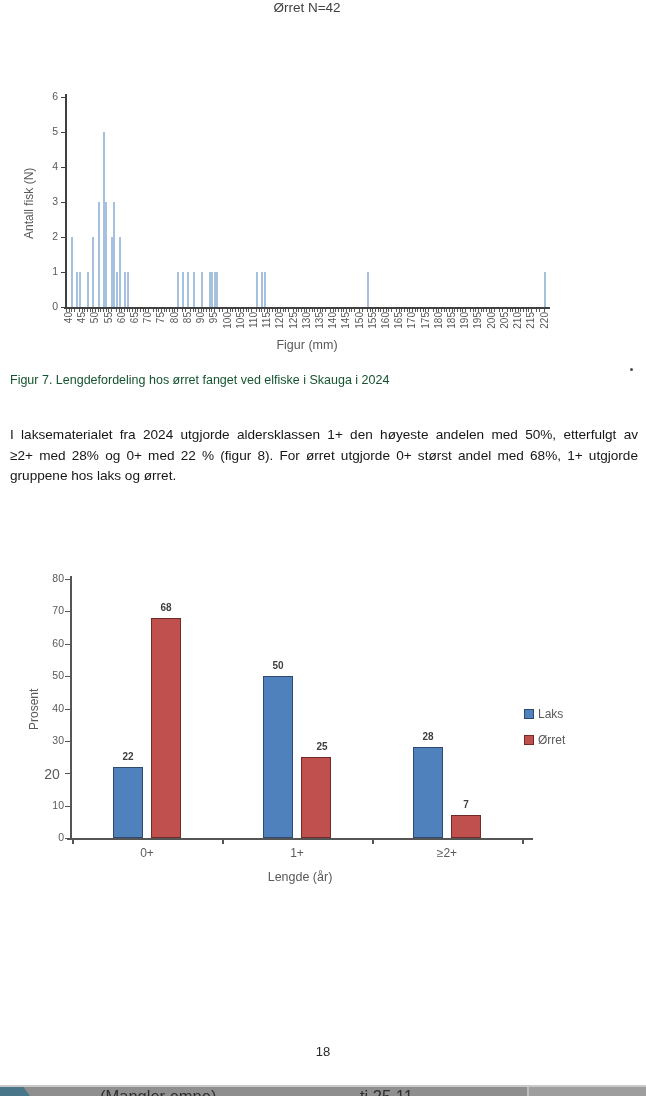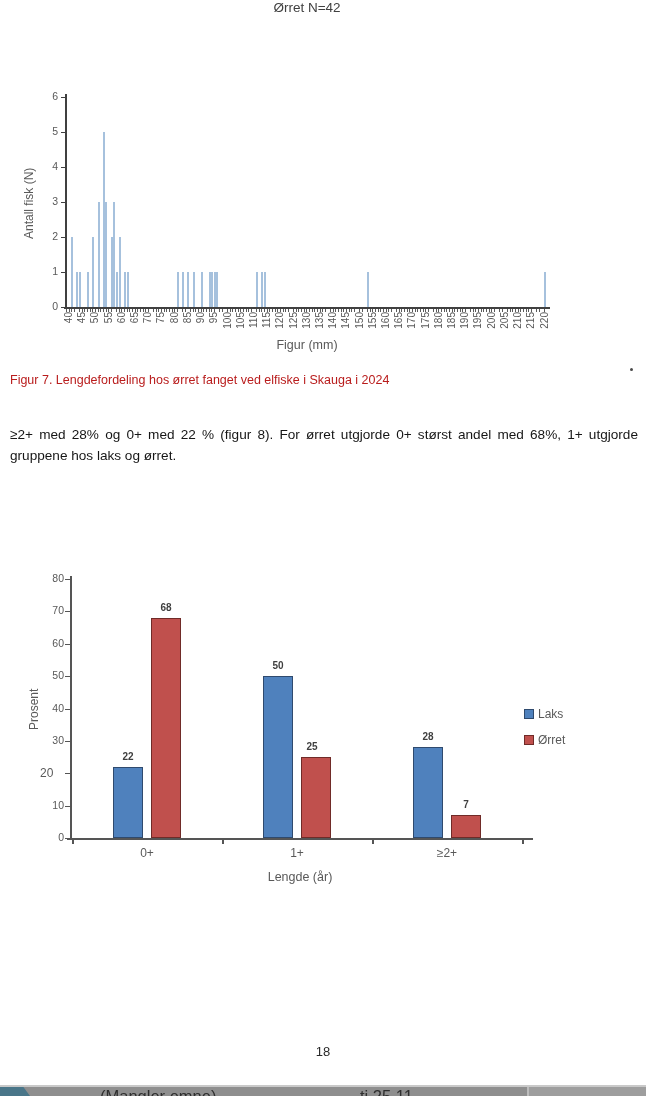--- a/index.html
+++ b/index.html
@@ -2,21 +2,21 @@
 <html><head>
 <meta charset="utf-8">
 <style>
   html,body{margin:0;padding:0;background:#ffffff;}
   #page{position:relative;width:646px;height:1096px;background:#ffffff;overflow:hidden;
         font-family:"Liberation Sans", sans-serif;}
   .abs{position:absolute;}
   .vtext{writing-mode:vertical-rl;transform:rotate(180deg);}
   .ctr{text-align:center;}
   .chart-txt{color:#595959;}
-  .cap{font-size:12.5px;color:#b91c1c;white-space:nowrap;}
+  .cap{font-size:12.5px;color:#14532d;white-space:nowrap;}
   .body-line{width:628px;font-size:13.6px;color:#161616;line-height:20.5px;height:20.5px;}
   .just{text-align:justify;text-align-last:justify;}
   .axis{background:#404040;}
   .axis8{background:#555555;}
   .bar8{box-sizing:border-box;border:1.5px solid;}
   .val-label{font-size:10px;color:#3f3f3f;text-align:center;width:34px;font-weight:bold;}
   .leg-sq{width:10px;height:10px;box-sizing:border-box;border:1px solid;}
   #taskrow{overflow:hidden;}
   .task-txt{font-size:16.5px;color:#2e2e2e;white-space:nowrap;line-height:16px;}
 </style>
@@ -120,41 +120,42 @@
         <div class="abs" style="left: 367.012px; top: 272px; width: 2px; height: 35px; background: rgb(166, 193, 221);"></div>
         <div class="abs" style="left: 544.006px; top: 272px; width: 2px; height: 35px; background: rgb(166, 193, 221);"></div>
       </div>
   </div>
 
   <div class="abs" style="left:630px;top:368px;width:3px;height:3px;border-radius:50%;background:#4a4a4a;"></div>
 
   <div class="abs cap" style="left:10px;top:373px;">Figur 7. Lengdefordeling hos ørret fanget ved elfiske i Skauga i 2024</div>
 
   <div class="abs" style="left:10px;top:425px;">
+    <div class="body-line just">I laksematerialet fra 2024 utgjorde aldersklassen 1+ den høyeste andelen med 50%, etterfulgt av</div>
     <div class="body-line just">≥2+ med 28% og 0+ med 22 % (figur 8). For ørret utgjorde 0+ størst andel med 68%, 1+ utgjorde</div>
     <div class="body-line">gruppene hos laks og ørret.</div>
   </div>
 
   <div class="abs" style="left:0;top:0;width:0;height:0;">
 
     <div class="abs axis8" style="left:70px;top:576px;width:1.5px;height:263px;"></div>
 
     <div class="abs axis8" style="left:67px;top:838px;width:466px;height:2px;"></div>
 
     <div class="abs vtext ctr chart-txt" style="left:27px;top:579px;height:260px;width:16px;font-size:12px;">Prosent</div>
 
     <div class="abs ctr chart-txt" style="left:0;top:870px;width:600px;font-size:12.5px;">Lengde (år)</div>
 
     <div>
         <div class="abs" style="left: 65px; top: 838px; width: 5px; height: 1px; background: rgb(85, 85, 85);"></div>
         <div class="abs" style="left: 40px; top: 831px; width: 24px; text-align: right; font-size: 10.5px; color: rgb(89, 89, 89);">0</div>
         <div class="abs" style="left: 65px; top: 805.625px; width: 5px; height: 1px; background: rgb(85, 85, 85);"></div>
         <div class="abs" style="left: 40px; top: 798.625px; width: 24px; text-align: right; font-size: 10.5px; color: rgb(89, 89, 89);">10</div>
         <div class="abs" style="left: 65px; top: 773.25px; width: 5px; height: 1px; background: rgb(85, 85, 85);"></div>
-        <div class="abs" style="left: 40px; top: 766.25px; width: 24px; text-align: left; font-size: 12px; color: rgb(89, 89, 89);">20</div>
+        <div class="abs" style="left: 40px; top: 766.25px; width: 24px; text-align: center; font-size: 14px; color: rgb(89, 89, 89);">20</div>
         <div class="abs" style="left: 65px; top: 740.875px; width: 5px; height: 1px; background: rgb(85, 85, 85);"></div>
         <div class="abs" style="left: 40px; top: 733.875px; width: 24px; text-align: right; font-size: 10.5px; color: rgb(89, 89, 89);">30</div>
         <div class="abs" style="left: 65px; top: 708.5px; width: 5px; height: 1px; background: rgb(85, 85, 85);"></div>
         <div class="abs" style="left: 40px; top: 701.5px; width: 24px; text-align: right; font-size: 10.5px; color: rgb(89, 89, 89);">40</div>
         <div class="abs" style="left: 65px; top: 676.125px; width: 5px; height: 1px; background: rgb(85, 85, 85);"></div>
         <div class="abs" style="left: 40px; top: 669.125px; width: 24px; text-align: right; font-size: 10.5px; color: rgb(89, 89, 89);">50</div>
         <div class="abs" style="left: 65px; top: 643.75px; width: 5px; height: 1px; background: rgb(85, 85, 85);"></div>
         <div class="abs" style="left: 40px; top: 636.75px; width: 24px; text-align: right; font-size: 10.5px; color: rgb(89, 89, 89);">60</div>
         <div class="abs" style="left: 65px; top: 611.375px; width: 5px; height: 1px; background: rgb(85, 85, 85);"></div>
         <div class="abs" style="left: 40px; top: 604.375px; width: 24px; text-align: right; font-size: 10.5px; color: rgb(89, 89, 89);">70</div>
@@ -166,21 +167,21 @@
         <div class="abs" style="left: 522px; top: 840px; width: 1.5px; height: 4px; background: rgb(85, 85, 85);"></div>
         <div class="abs bar8" style="left: 113px; top: 766.775px; width: 30px; height: 71.225px; background: rgb(79, 129, 189); border-color: rgb(47, 74, 110);"></div>
         <div class="abs val-label" style="left: 111px; top: 750.775px;">22</div>
         <div class="abs bar8" style="left: 263px; top: 676.125px; width: 30px; height: 161.875px; background: rgb(79, 129, 189); border-color: rgb(47, 74, 110);"></div>
         <div class="abs val-label" style="left: 261px; top: 660.125px;">50</div>
         <div class="abs bar8" style="left: 413px; top: 747.35px; width: 30px; height: 90.65px; background: rgb(79, 129, 189); border-color: rgb(47, 74, 110);"></div>
         <div class="abs val-label" style="left: 411px; top: 731.35px;">28</div>
         <div class="abs bar8" style="left: 151px; top: 617.85px; width: 30px; height: 220.15px; background: rgb(192, 80, 77); border-color: rgb(112, 43, 40);"></div>
         <div class="abs val-label" style="left: 149px; top: 601.85px;">68</div>
         <div class="abs bar8" style="left: 301px; top: 757.062px; width: 30px; height: 80.9375px; background: rgb(192, 80, 77); border-color: rgb(112, 43, 40);"></div>
-        <div class="abs val-label" style="left: 295px; top: 741.062px;">25</div>
+        <div class="abs val-label" style="left: 305px; top: 741.062px;">25</div>
         <div class="abs bar8" style="left: 451px; top: 815.337px; width: 30px; height: 22.6625px; background: rgb(192, 80, 77); border-color: rgb(112, 43, 40);"></div>
         <div class="abs val-label" style="left: 449px; top: 799.337px;">7</div>
         <div class="abs" style="left: 127px; top: 846px; width: 40px; text-align: center; font-size: 12px; color: rgb(89, 89, 89);">0+</div>
         <div class="abs" style="left: 277px; top: 846px; width: 40px; text-align: center; font-size: 12px; color: rgb(89, 89, 89);">1+</div>
         <div class="abs" style="left: 427px; top: 846px; width: 40px; text-align: center; font-size: 12px; color: rgb(89, 89, 89);">≥2+</div>
       </div>
     <div>
         <div class="abs leg-sq" style="left: 524px; top: 709px; background: rgb(79, 129, 189); border-color: rgb(47, 74, 110);"></div>
         <div class="abs" style="left: 538px; top: 707px; font-size: 12px; color: rgb(89, 89, 89);">Laks</div>
         <div class="abs leg-sq" style="left: 524px; top: 735px; background: rgb(192, 80, 77); border-color: rgb(112, 43, 40);"></div>

